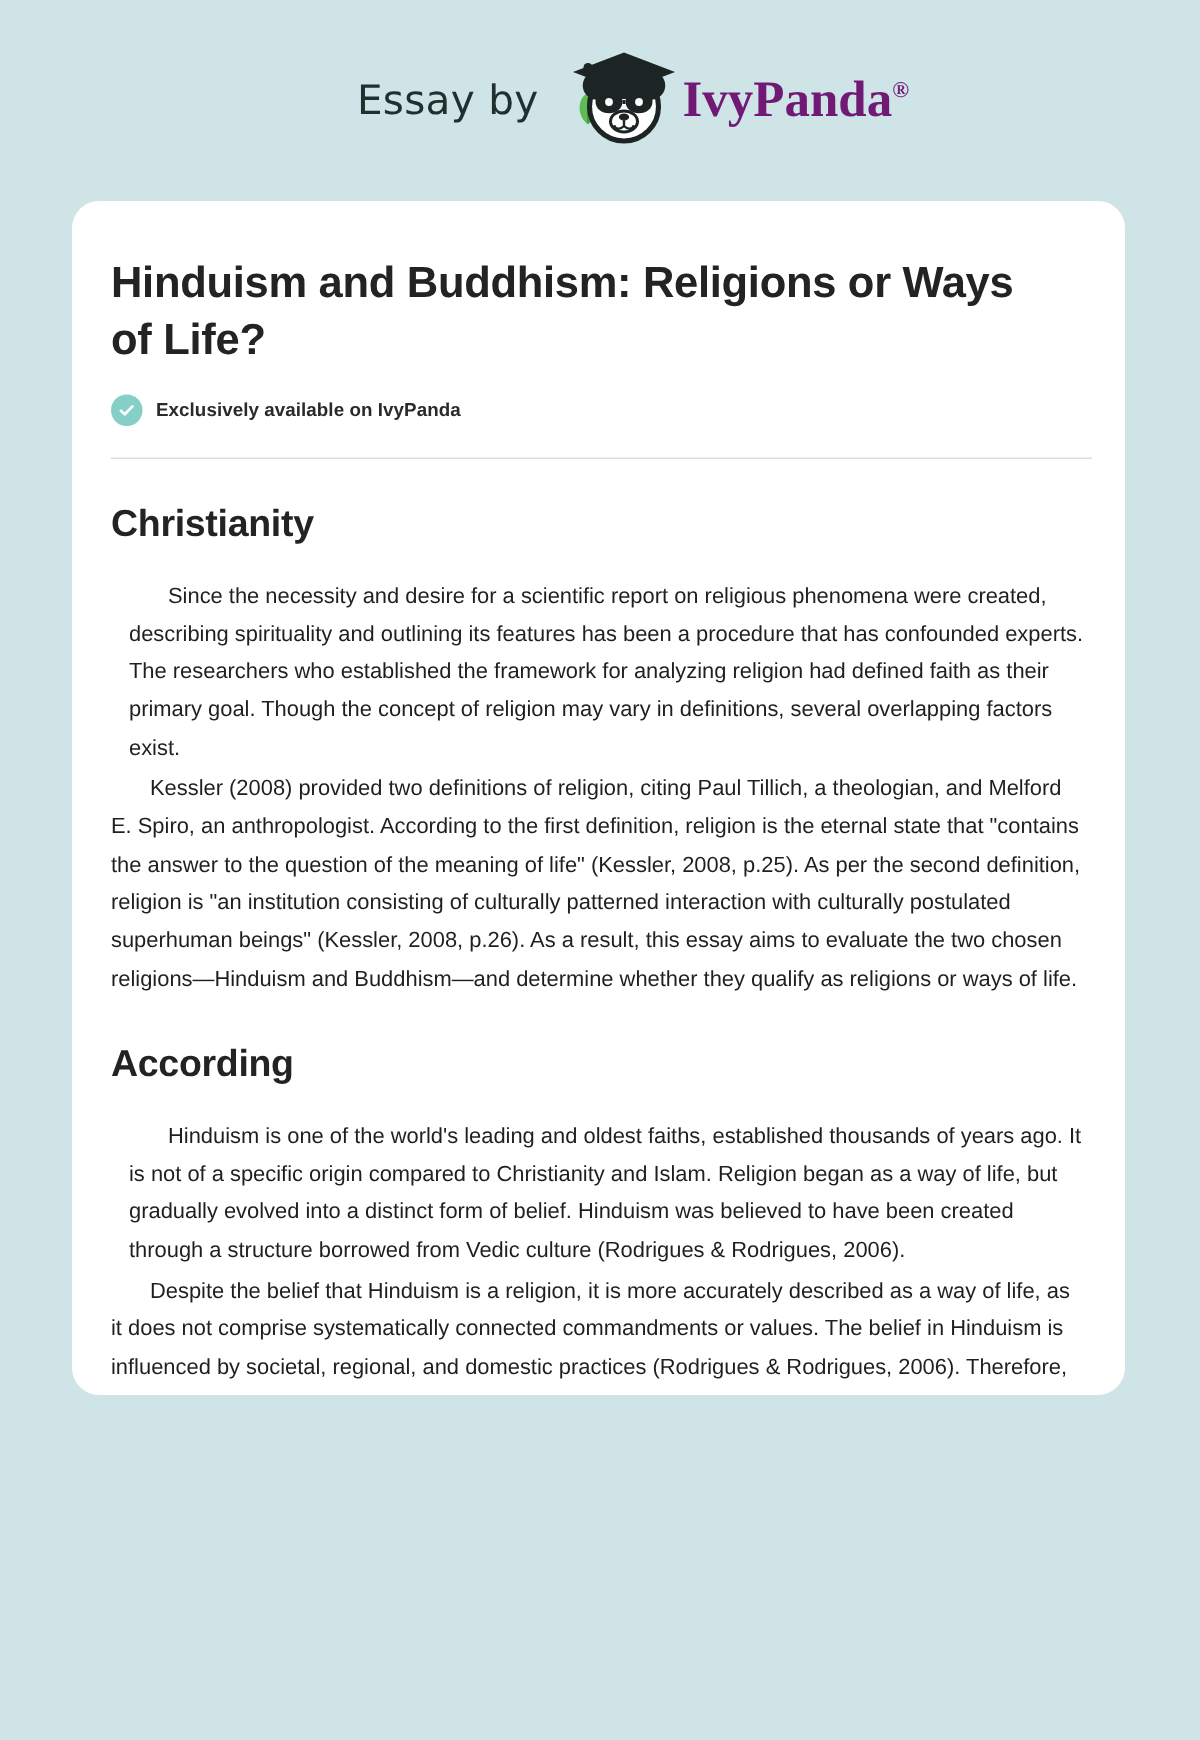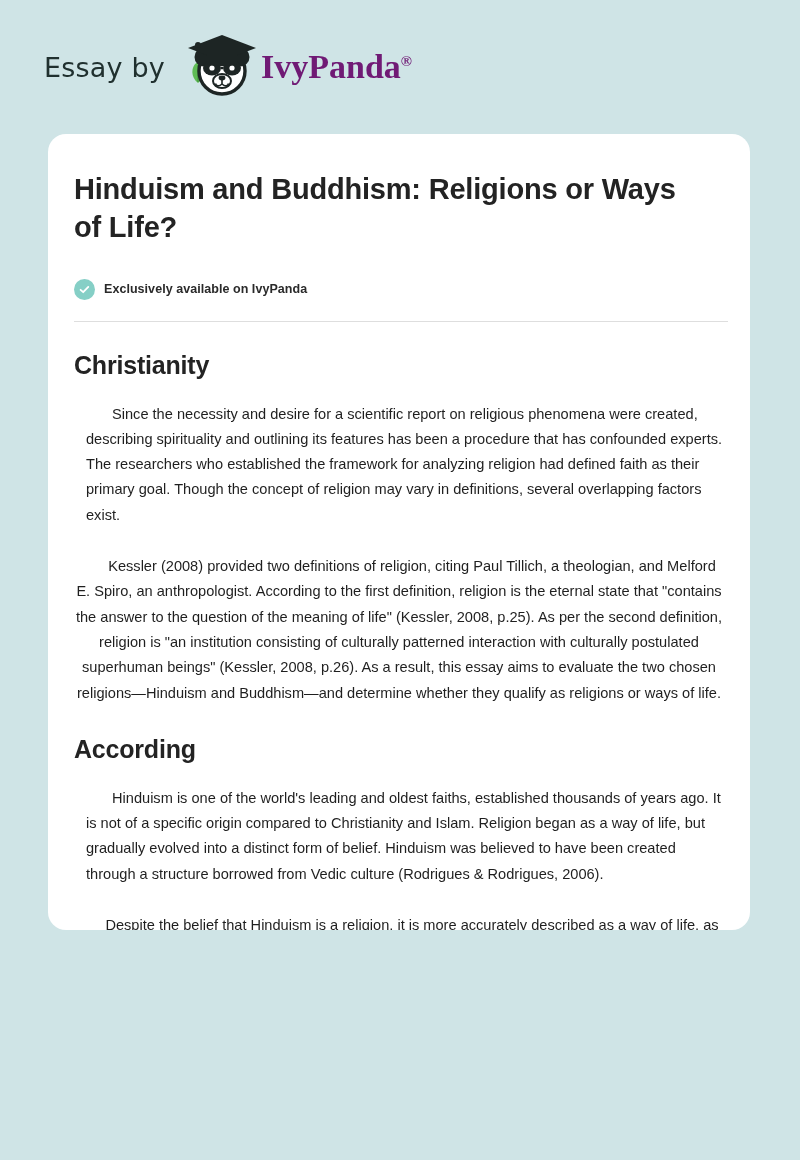--- a/index.html
+++ b/index.html
@@ -15,20 +15,21 @@
     -webkit-font-smoothing: antialiased;
     overflow: hidden;
   }
 
   
   .site-header {
     height: 134px;
     display: flex;
     align-items: center;
     padding-left: 44px;
+    justify-content: center;
   }
   .brand-lockup {
     display: flex;
     align-items: center;
     gap: 14px;
   }
   .essay-by {
     font-family: "DejaVu Sans", sans-serif;
     font-size: 27px;
     font-weight: 400;
@@ -83,21 +84,21 @@
     color: #232323;
     margin: 0 0 0 0;
     letter-spacing: -0.2px;
     max-width: 625px;
   }
 
   .exclusive-row {
     display: flex;
     align-items: center;
     gap: 9px;
-    margin-top: 32px;
+    margin-top: 16px;
   }
   .check-badge {
     width: 21px;
     height: 21px;
     border-radius: 50%;
     background: #85cfc6;
     display: flex;
     align-items: center;
     justify-content: center;
     flex: 0 0 auto;
@@ -129,21 +130,21 @@
   .body-par {
     font-family: "Liberation Sans", sans-serif;
     font-size: 14.6px;
     line-height: 25.3px;
     color: #1f1f1f;
     margin: 17px 0 0 0;
     text-indent: 26px;
     max-width: 652px;
     text-align: left;
   }
-  .body-par + .body-par { margin-top: 26px; text-align: center; }
+  .body-par + .body-par { margin-top: 2px; }
   .section-heading + .body-par { margin-top: 22px; margin-left: 12px; }
 </style>
 </head>
 <body>
 
 <div class="site-header">
   <div class="brand-lockup">
     <span class="essay-by">Essay by</span>
 
     <svg class="logo-mark" viewBox="0 0 86 72" aria-hidden="true">

